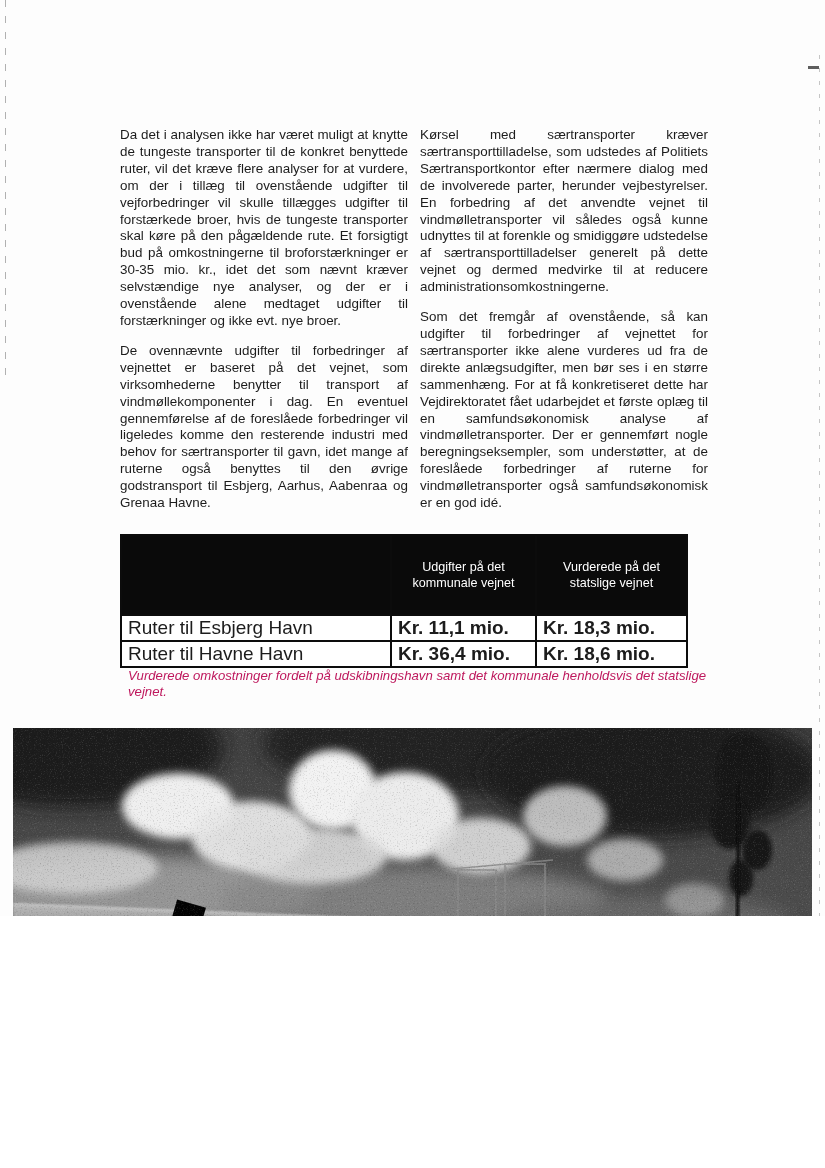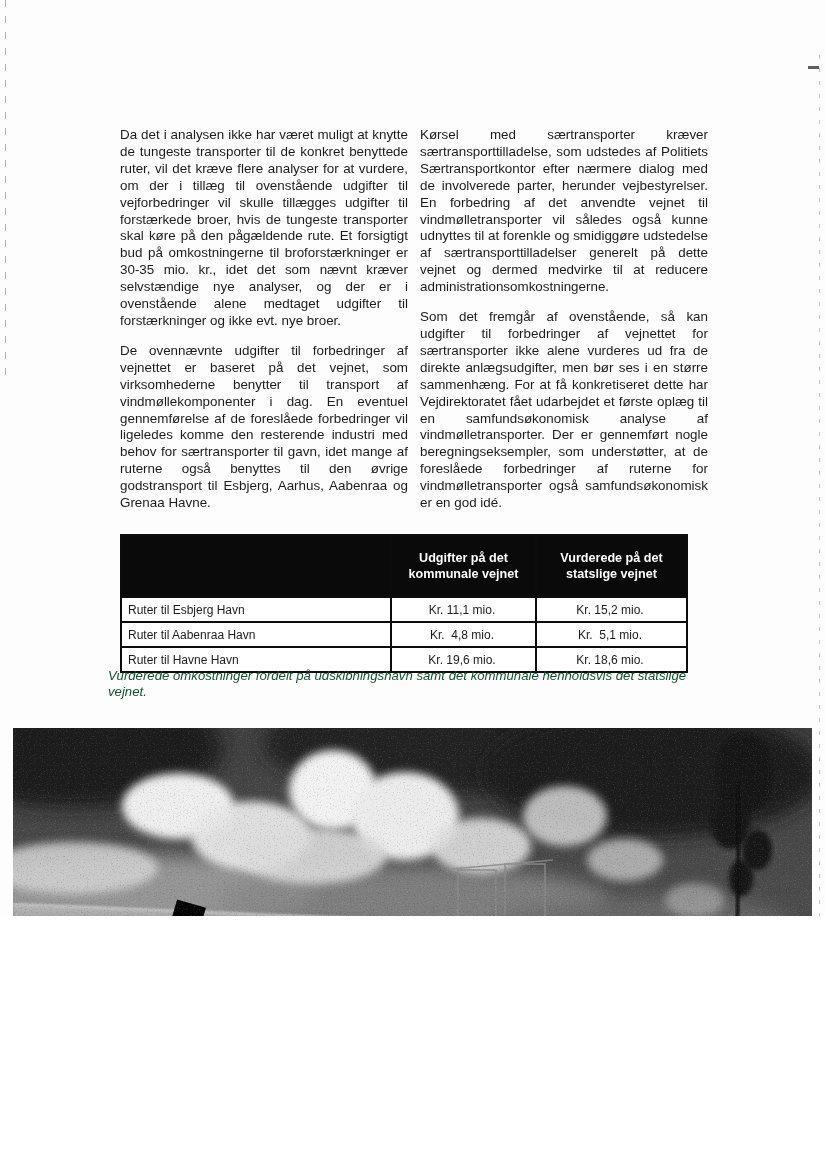--- a/index.html
+++ b/index.html
@@ -37,33 +37,33 @@
   }
 
   
   .cost-table{
     position:absolute;left:120px;top:534px;width:566px;
     border-collapse:collapse;table-layout:fixed;
   }
   .cost-table th,.cost-table td{border:2px solid var(--table_border);}
   .cost-table th{
     background:var(--table_header_bg);color:var(--table_header_text);
-    font-size:12.6px;font-weight:bold;line-height:1.28;
-    height:40px;padding:10px 6px;text-align:center;vertical-align:middle;
+    font-size:12.6px;font-weight:normal;line-height:1.28;
+    height:40px;padding:19px 6px;text-align:center;vertical-align:middle;
   }
   .cost-table col.c1{width:270px;} .cost-table col.c2{width:145px;} .cost-table col.c3{width:151px;}
   .cost-table td{
-    background:#ffffff;font-size:12px;height:21px;padding:1px 9px 1px 6px;
+    background:#ffffff;font-size:19px;height:21px;padding:1px 9px 1px 6px;
     vertical-align:middle;white-space:nowrap;
   }
-  .cost-table td.val{text-align:center;}
+  .cost-table td.val{text-align:left;font-weight:bold;}
 
   .caption{
-    position:absolute;left:108px;top:668px;width:598px;
-    font-style:italic;font-size:13.2px;line-height:16px;color:#14532d;margin:0;
+    position:absolute;left:128px;top:668px;width:598px;
+    font-style:italic;font-size:13.2px;line-height:16px;color:#be185d;margin:0;
   }
 
   .photo{
     position:absolute;left:13px;top:728px;width:799px;height:424px;
     background:#111;overflow:hidden;
   }
   .photo svg{display:block;}
 </style>
 </head>
 <body>
@@ -99,30 +99,25 @@
       <tr>
         <th></th>
         <th>Udgifter på det kommunale vejnet</th>
         <th>Vurderede på det statslige vejnet</th>
       </tr>
     </thead>
     <tbody>
       <tr>
         <td>Ruter til Esbjerg Havn</td>
         <td class="val">Kr. 11,1 mio.</td>
-        <td class="val">Kr. 15,2 mio.</td>
-      </tr>
-      <tr>
-        <td>Ruter til Aabenraa Havn</td>
-        <td class="val">Kr.&nbsp;&nbsp;4,8 mio.</td>
-        <td class="val">Kr.&nbsp;&nbsp;5,1 mio.</td>
+        <td class="val">Kr. 18,3 mio.</td>
       </tr>
       <tr>
         <td>Ruter til Havne Havn</td>
-        <td class="val">Kr. 19,6 mio.</td>
+        <td class="val">Kr. 36,4 mio.</td>
         <td class="val">Kr. 18,6 mio.</td>
       </tr>
     </tbody>
   </table>
 
   <p class="caption">Vurderede omkostninger fordelt på udskibningshavn samt det kommunale henholdsvis det statslige vejnet.</p>
 
   <div class="photo">
     <svg width="799" height="424" viewBox="0 0 799 424" xmlns="http://www.w3.org/2000/svg">
       <defs>

